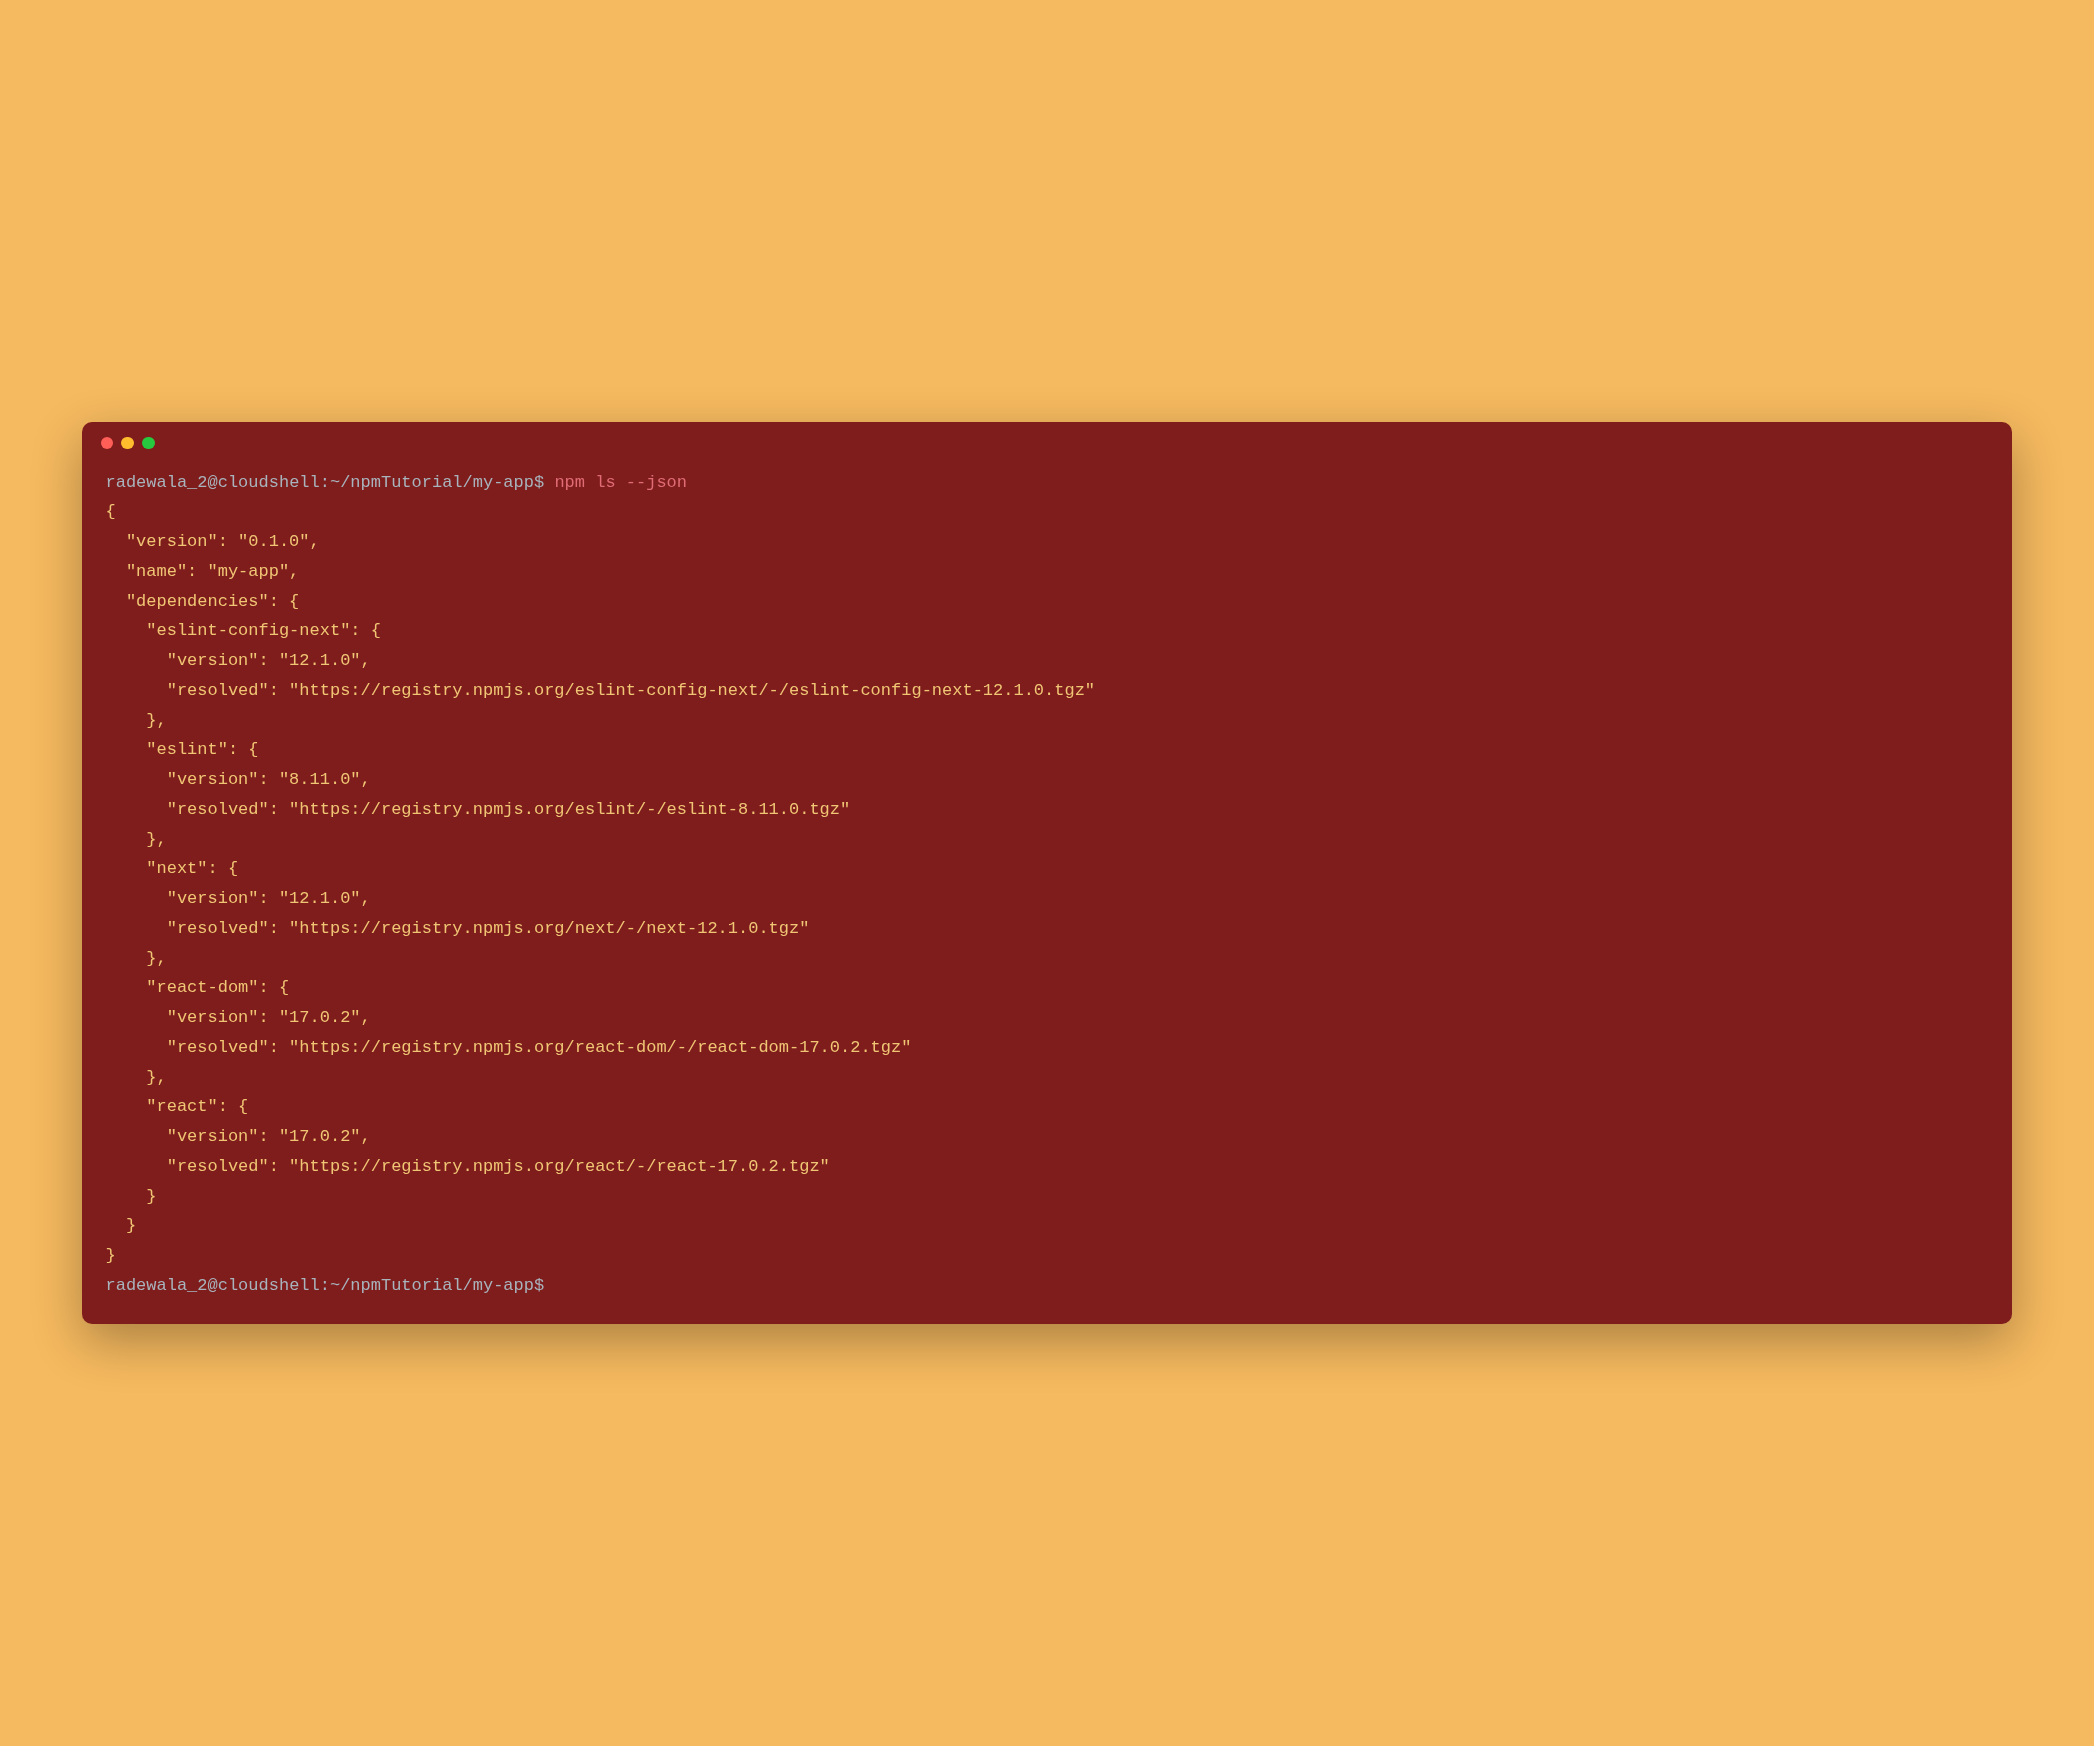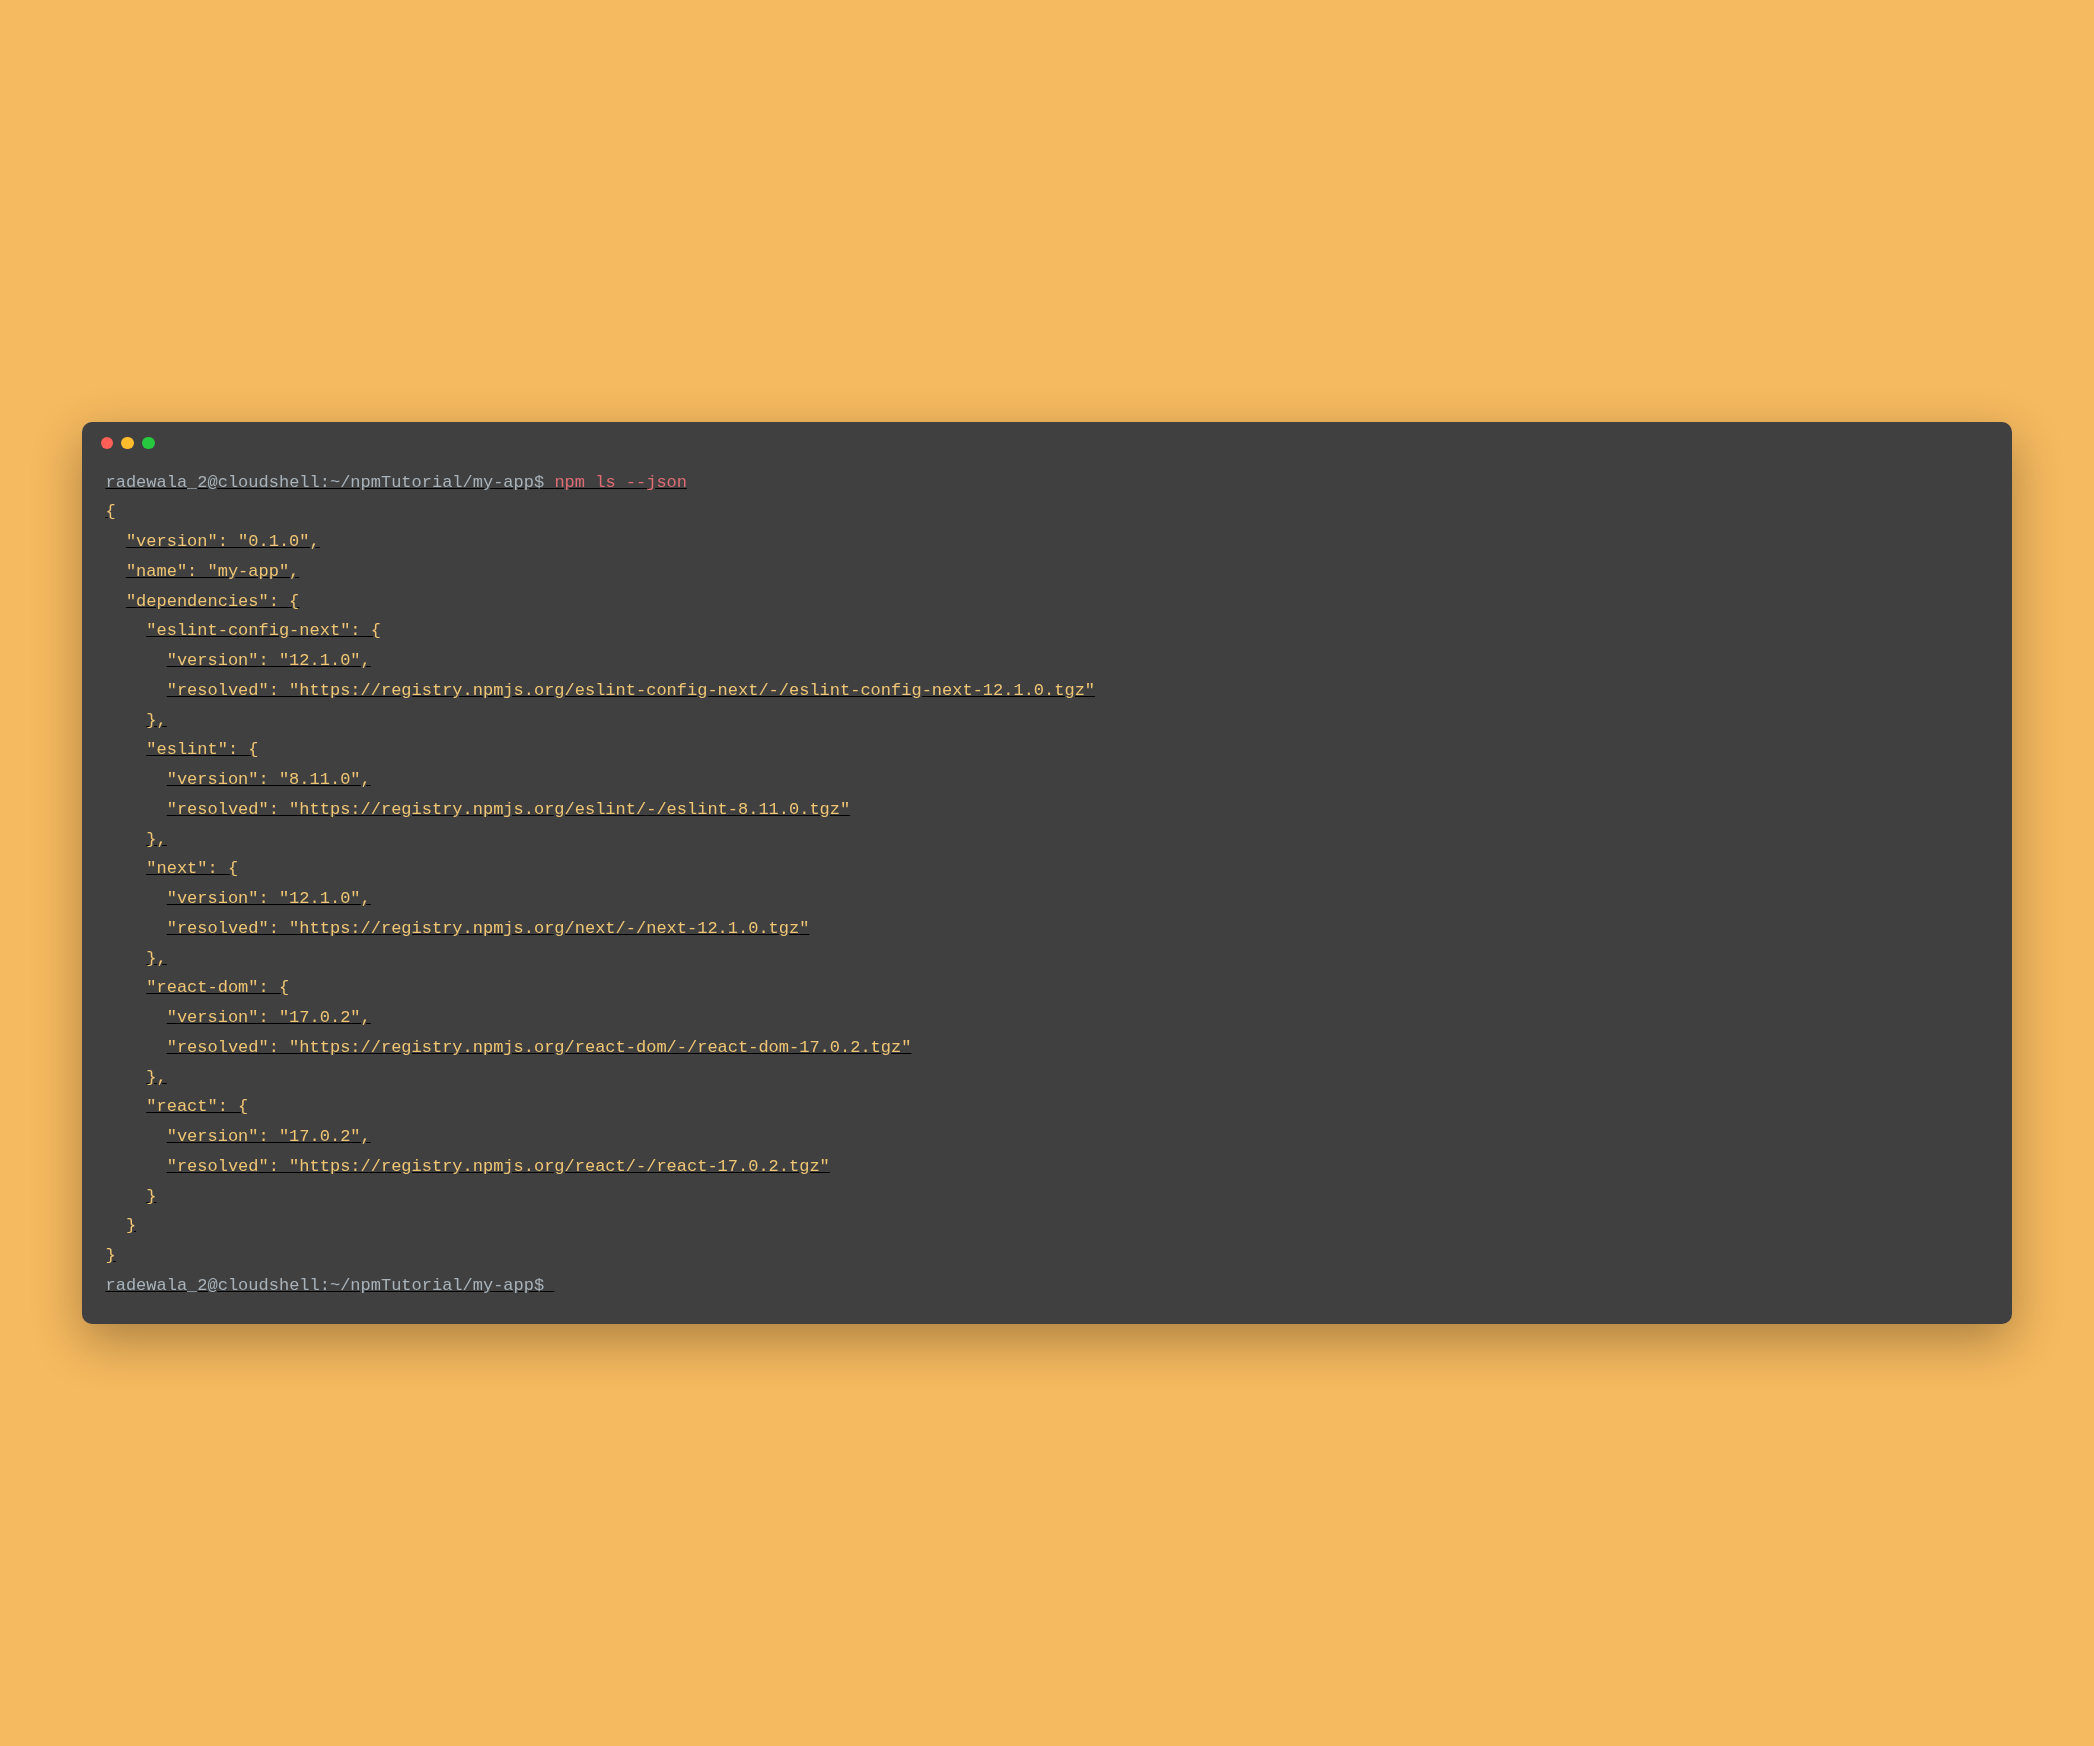--- a/index.html
+++ b/index.html
@@ -10,27 +10,26 @@
     body {
       background-color: #f5b95f;
       display: flex;
       align-items: center;
       justify-content: center;
       min-height: 100vh;
       padding: 67px;
       font-family: "SF Mono", "Monaco", "Consolas", "Liberation Mono", "Menlo", monospace;
     }
     .terminal {
-      background-color: #404040;
+      background-color: #7f1d1d;
       border-radius: 10px;
       width: 100%;
       max-width: 1930px;
       overflow: hidden;
       box-shadow: 0 17px 50px rgba(0,0,0,0.3);
-      text-decoration: underline;
     }
     .titlebar {
       padding: 15px 18.5px 8.4px 18.5px;
       display: flex;
       gap: 8.4px;
       align-items: center;
     }
     .traffic-light {
       width: 12.6px;
       height: 12.6px;

